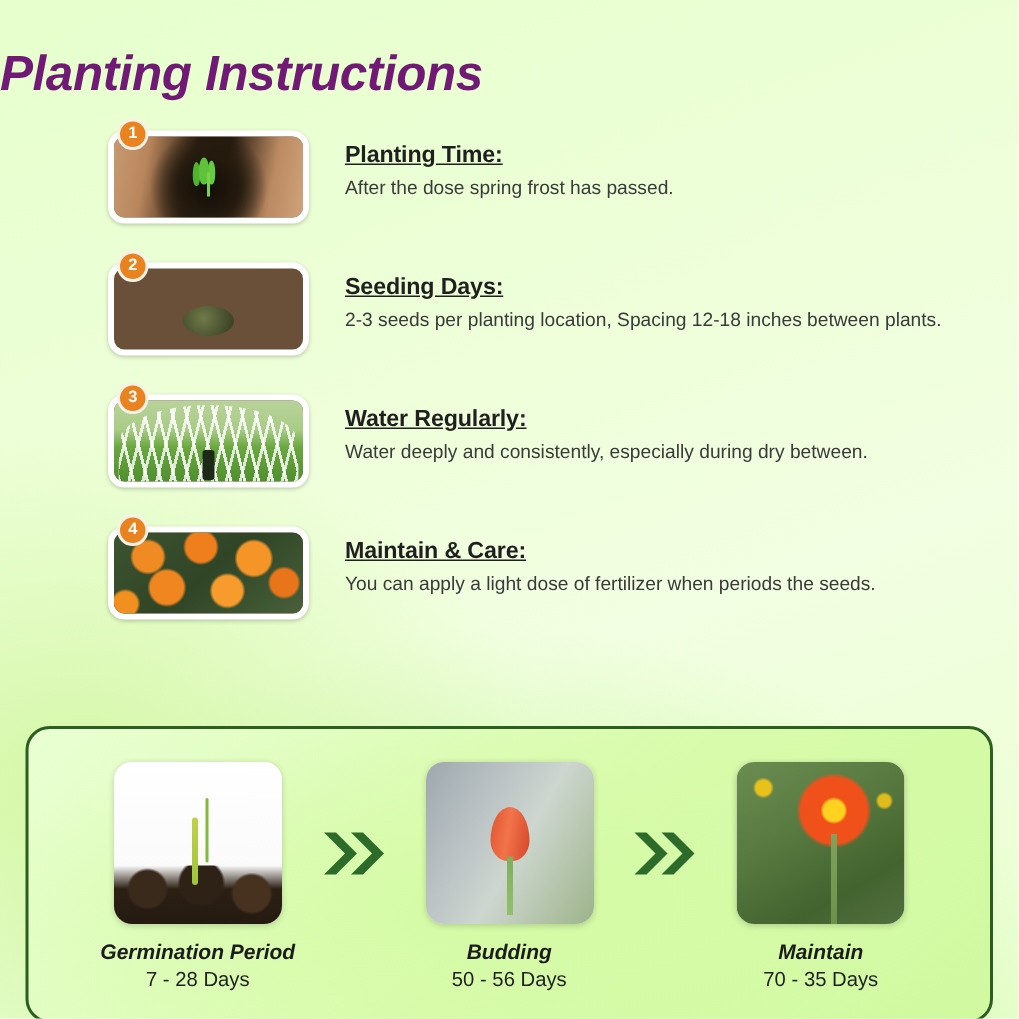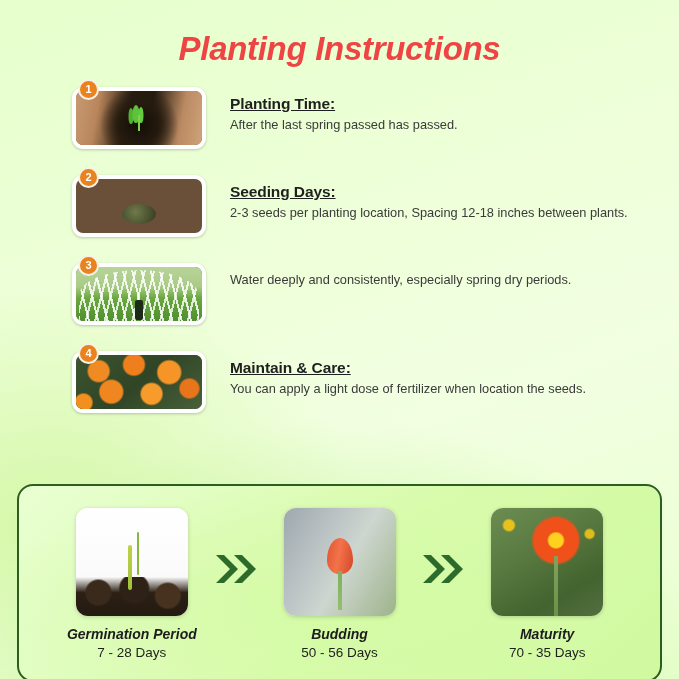--- a/index.html
+++ b/index.html
@@ -20,25 +20,24 @@
   }
 
   .page {
     position: relative;
     width: 679px;
     height: 679px;
   }
 
   
   .title {
-    text-align: center;
     font-size: 33px;
     font-weight: bold;
     font-style: italic;
-    color: #ef4444;
+    color: #701a75;
     letter-spacing: -0.3px;
     padding-top: 32px;
     line-height: 1;
   }
 
   
   .steps {
     margin-top: 22px;
     padding-left: 72px;
     padding-right: 34px;
@@ -291,21 +290,21 @@
 
     <div class="step">
       <div class="thumb-wrap">
         <span class="badge">1</span>
         <div class="thumb">
           <div class="img-soil-hands"></div>
         </div>
       </div>
       <div class="step-text">
         <div class="step-title">Planting Time:</div>
-        <div class="step-desc">After the last spring passed has passed.</div>
+        <div class="step-desc">After the dose spring frost has passed.</div>
       </div>
     </div>
 
     <div class="step">
       <div class="thumb-wrap">
         <span class="badge">2</span>
         <div class="thumb">
           <div class="img-seed-hand"></div>
         </div>
       </div>
@@ -316,34 +315,35 @@
     </div>
 
     <div class="step">
       <div class="thumb-wrap">
         <span class="badge">3</span>
         <div class="thumb">
           <div class="img-sprinkler"></div>
         </div>
       </div>
       <div class="step-text">
-        <div class="step-desc">Water deeply and consistently, especially spring dry periods.</div>
+        <div class="step-title">Water Regularly:</div>
+        <div class="step-desc">Water deeply and consistently, especially during dry between.</div>
       </div>
     </div>
 
     <div class="step">
       <div class="thumb-wrap">
         <span class="badge">4</span>
         <div class="thumb">
           <div class="img-flowers"></div>
         </div>
       </div>
       <div class="step-text">
         <div class="step-title">Maintain &amp; Care:</div>
-        <div class="step-desc">You can apply a light dose of fertilizer when location the seeds.</div>
+        <div class="step-desc">You can apply a light dose of fertilizer when periods the seeds.</div>
       </div>
     </div>
 
   </div>
 
   <div class="timeline">
     <div class="tl-row">
 
       <div class="stage">
         <div class="stage-img">
@@ -372,20 +372,20 @@
         <svg class="chev" width="46" height="34" viewBox="0 0 46 34" aria-hidden="true">
           <path d="M3 3 L17 17 L3 31 L11 31 L25 17 L11 3 Z" fill="#2d6b2a"></path>
           <path d="M21 3 L35 17 L21 31 L29 31 L43 17 L29 3 Z" fill="#2d6b2a"></path>
         </svg>
       </div>
 
       <div class="stage">
         <div class="stage-img">
           <div class="img-mature"></div>
         </div>
-        <div class="stage-label">Maturity</div>
+        <div class="stage-label">Maintain</div>
         <div class="stage-days">70 - 35 Days</div>
       </div>
 
     </div>
   </div>
 
 </div>
 
 </body></html>

